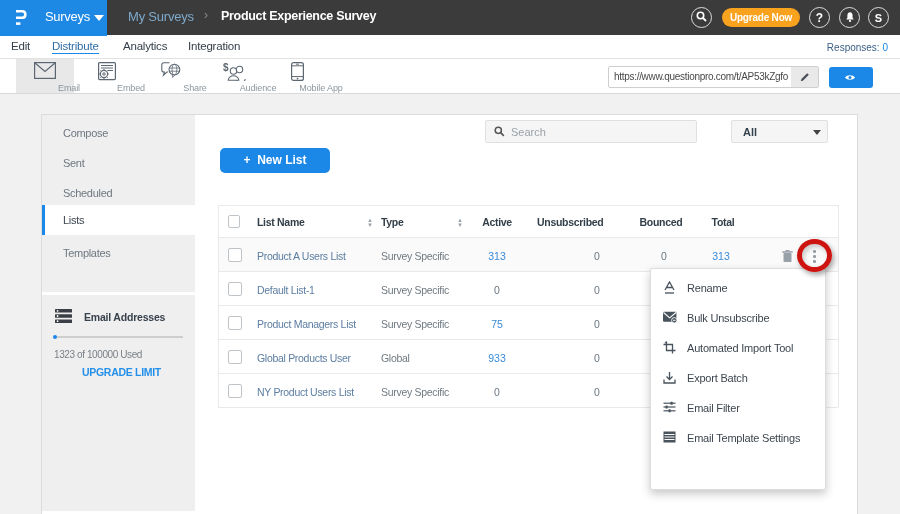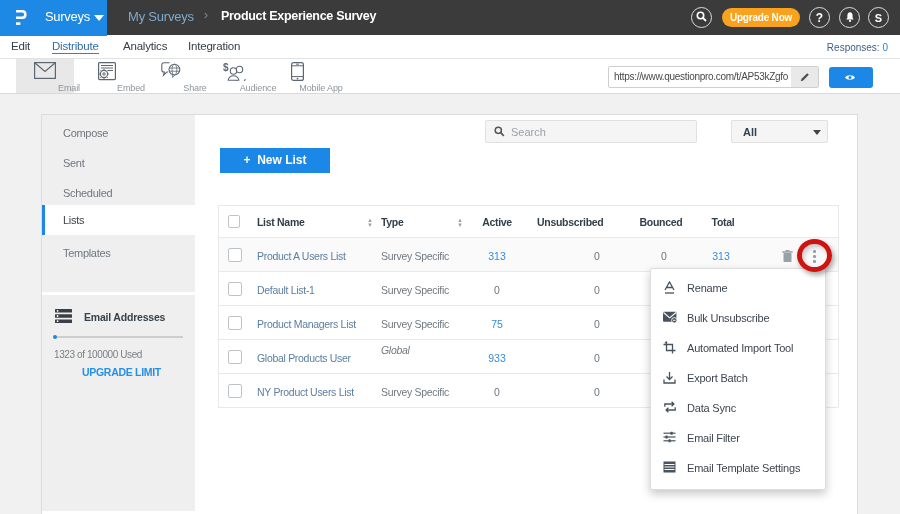--- a/index.html
+++ b/index.html
@@ -49,21 +49,21 @@
   #ea-dot { left:11px; top:40px; width:4px; height:4px; background:#1b87e6; border-radius:2px; }
   #ea-used { left:12px; top:54px; font-size:10px; color:#7a8187; letter-spacing:-0.4px; }
   #ea-upg { left:12px; top:71px; font-size:10.5px; font-weight:bold; color:#2490e9; letter-spacing:-0.3px;padding-left:28px; }
 
   
   #searchbox { left:485px; top:120px; width:212px; height:23px; background:#f5f5f5; border:1px solid #e0e0e0; border-radius:2px; }
   #searchtxt { left:511px; top:126px; font-size:11px; color:#9aa2a9; }
   #allbox { left:731px; top:120px; width:97px; height:23px; background:#f5f5f5; border:1px solid #e0e0e0; border-radius:2px; }
   #alltxt { left:743px; top:126px; font-size:11px; color:#33424e; font-weight:bold; }
   #allcaret { left:813px; top:130px; width:0; height:0; border-left:4px solid transparent; border-right:4px solid transparent; border-top:5px solid #444; }
-  #newlist { left:220px; top:148px; width:110px; height:25px; background:#1b87e6; border-radius:0; color:#fff; text-align:center; line-height:25px; font-size:12px; font-weight:bold; }
+  #newlist { left:220px; top:148px; width:110px; height:25px; background:#1b87e6; border-radius:5px; color:#fff; text-align:center; line-height:25px; font-size:12px; font-weight:bold; }
 
   
   .hline { height:1px; background:#e9e9e9; left:218px; width:620px; }
   #vl-left { left:218px; top:205px; width:1px; height:202px; background:#e9e9e9; }
   #vl-right { left:838px; top:205px; width:1px; height:202px; background:#e9e9e9; }
   .cb { width:14px; height:14px; border:1px solid #bfc4c9; border-radius:2px; background:#fff; left:228px; }
   .hcell { font-size:10.5px; font-weight:bold; color:#323e48; letter-spacing:-0.3px; }
   .rname { font-size:10.5px; color:#5b7da1; letter-spacing:-0.3px; }
   .rtype { font-size:10.5px; color:#707a82; letter-spacing:-0.3px; }
   .num { font-size:10.5px; text-align:center; width:60px; }
@@ -261,21 +261,21 @@
     <div class="abs num ngray" style="left:567px; top:284px;">0</div>
 
     <div class="abs cb" style="top:316px;"></div>
     <div class="abs rname" style="left:257px; top:318px;">Product Managers List</div>
     <div class="abs rtype" style="left:381px; top:318px;">Survey Specific</div>
     <div class="abs num nblue" style="left:467px; top:318px;">75</div>
     <div class="abs num ngray" style="left:567px; top:318px;">0</div>
 
     <div class="abs cb" style="top:350px;"></div>
     <div class="abs rname" style="left:257px; top:352px;">Global Products User</div>
-    <div class="abs rtype" style="left:381px; top:344px;font-style:italic;">Global</div>
+    <div class="abs rtype" style="left:381px; top:352px;">Global</div>
     <div class="abs num nblue" style="left:467px; top:352px;">933</div>
     <div class="abs num ngray" style="left:567px; top:352px;">0</div>
 
     <div class="abs cb" style="top:384px;"></div>
     <div class="abs rname" style="left:257px; top:386px;">NY Product Users List</div>
     <div class="abs rtype" style="left:381px; top:386px;">Survey Specific</div>
     <div class="abs num ngray" style="left:467px; top:386px;">0</div>
     <div class="abs num ngray" style="left:567px; top:386px;">0</div>
 
   <div class="abs dots" style="top:250px;"></div>
@@ -306,27 +306,20 @@
         <path d="M3.5 0 L1.2 2.2 L3.5 2.2 Z" fill="#49535d"></path>
       </svg>
       <span>Automated Import Tool</span>
     </div>
     <div class="mitem">
       <svg width="13" height="13" viewBox="0 0 13 13">
         <path d="M6.5 1 v7 M3.5 5.5 L6.5 8.5 L9.5 5.5" fill="none" stroke="#49535d" stroke-width="1.3"></path>
         <path d="M1 8.5 v3.5 h11 v-3.5" fill="none" stroke="#49535d" stroke-width="1.3"></path>
       </svg>
       <span>Export Batch</span>
-    </div>
-    <div class="mitem">
-      <svg width="14" height="12" viewBox="0 0 14 12">
-        <path d="M1.8 5.8 V3 H10.5 M8.6 0.8 L10.9 3 L8.6 5.2" fill="none" stroke="#49535d" stroke-width="1.3"></path>
-        <path d="M12.2 6.2 V9 H3.5 M5.4 11.2 L3.1 9 L5.4 6.8" fill="none" stroke="#49535d" stroke-width="1.3"></path>
-      </svg>
-      <span>Data Sync</span>
     </div>
     <div class="mitem">
       <svg width="13" height="12" viewBox="0 0 13 12">
         <line x1="0.5" y1="2.2" x2="12.5" y2="2.2" stroke="#49535d" stroke-width="1.2"></line>
         <line x1="0.5" y1="6" x2="12.5" y2="6" stroke="#49535d" stroke-width="1.2"></line>
         <line x1="0.5" y1="9.8" x2="12.5" y2="9.8" stroke="#49535d" stroke-width="1.2"></line>
         <rect x="7.5" y="0.7" width="2.2" height="3" rx="0.5" fill="#49535d"></rect>
         <rect x="2.5" y="4.5" width="2.2" height="3" rx="0.5" fill="#49535d"></rect>
         <rect x="5.5" y="8.3" width="2.2" height="3" rx="0.5" fill="#49535d"></rect>
       </svg>

